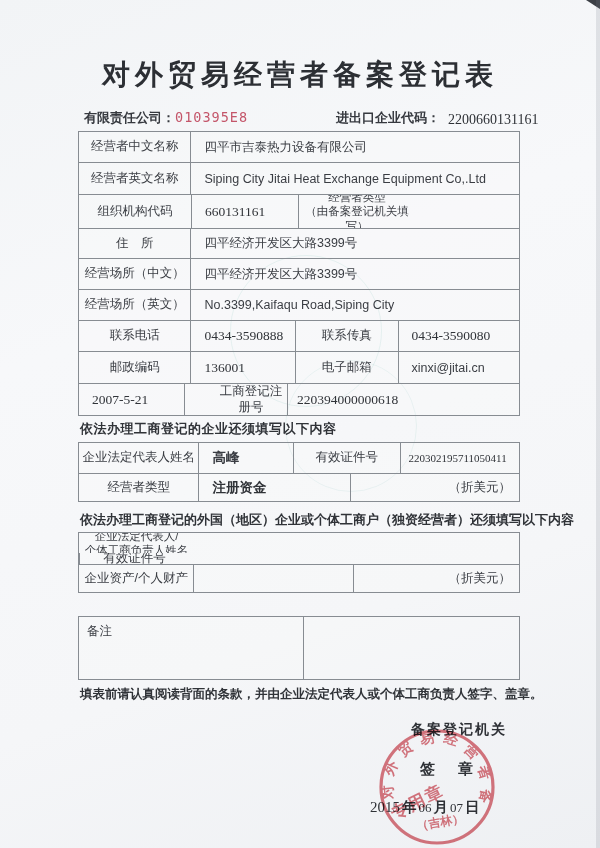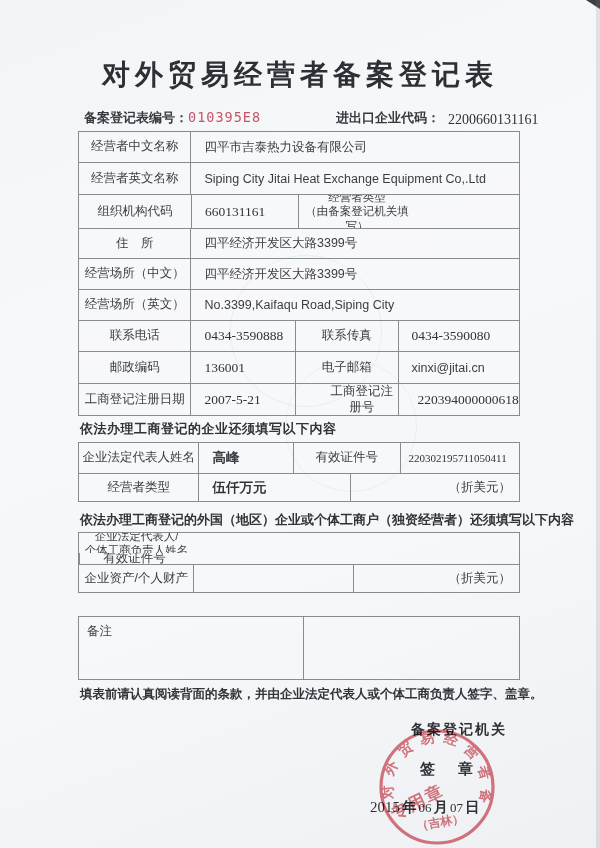--- a/index.html
+++ b/index.html
@@ -63,21 +63,21 @@
 <div class="page">
 
   <div class="corner-notch"></div>
   <div class="edge-shade"></div>
   <div class="watermark wm1"></div>
   <div class="watermark wm2"></div>
 
   <div class="title">对外贸易经营者备案登记表</div>
 
   <div class="meta">
-    <div class="m-left"><span class="lab">备案登记表编号：</span><span class="serial">010395E8</span></div>
+    <div class="m-left"><span class="lab">有限责任公司：</span><span class="serial">010395E8</span></div>
     <div class="m-right-lab lab">进出口企业代码：</div>
     <div class="m-right-val">2200660131161</div>
   </div>
 
   <div class="tbl" style="top:131px;">
     <div class="tr" style="height:30px;">
       <div class="td lab" style="width:112px;">经营者中文名称</div>
       <div class="td val" style="width:330px;">四平市吉泰热力设备有限公司</div>
     </div>
     <div class="tr" style="height:32px;">
@@ -108,39 +108,38 @@
       <div class="td lab" style="width:103px;">联系传真</div>
       <div class="td val serif" style="width:122px;">0434-3590080</div>
     </div>
     <div class="tr" style="height:32px;">
       <div class="td lab" style="width:112px;">邮政编码</div>
       <div class="td val serif" style="width:105px;">136001</div>
       <div class="td lab" style="width:103px;">电子邮箱</div>
       <div class="td val" style="width:122px;font-size:12.5px;">xinxi@jitai.cn</div>
     </div>
     <div class="tr" style="height:32px;">
-      <div class="td lab" style="width:112px;">工商登记注册日期</div>
       <div class="td val serif" style="width:105px;">2007-5-21</div>
       <div class="td lab" style="width:103px;padding-left:30px;">工商登记注册号</div>
-      <div class="td val serif" style="width:122px;padding-left:19px;">220394000000618</div>
+      <div class="td val serif" style="width:122px;padding-left:9px;">220394000000618</div>
     </div>
   </div>
 
   <div class="sec-head" style="top:420px;">依法办理工商登记的企业还须填写以下内容</div>
 
   <div class="tbl" style="top:442px;">
     <div class="tr" style="height:30px;">
       <div class="td lab" style="width:120px;">企业法定代表人姓名</div>
       <div class="td val bold" style="width:95px;font-size:13.5px;">高峰</div>
       <div class="td lab" style="width:107px;">有效证件号</div>
       <div class="td val serif" style="width:120px;font-size:11px;padding-left:8px;">220302195711050411</div>
     </div>
     <div class="tr" style="height:28px;">
       <div class="td lab" style="width:120px;">经营者类型</div>
-      <div class="td val serif bold" style="width:152px;">伍仟万元</div>
+      <div class="td val serif bold" style="width:152px;">注册资金</div>
       <div class="td usd" style="width:170px;">（折美元）</div>
     </div>
   </div>
 
   <div class="sec-head" style="top:511px;letter-spacing:0;">依法办理工商登记的外国（地区）企业或个体工商户（独资经营者）还须填写以下内容</div>
 
   <div class="tbl" style="top:532px;">
     <div class="tr" style="height:31px;flex-direction:column;">
       <div class="td lab small" style="width:115px;">企业法定代表人/
 个体工商负责人姓名</div>

